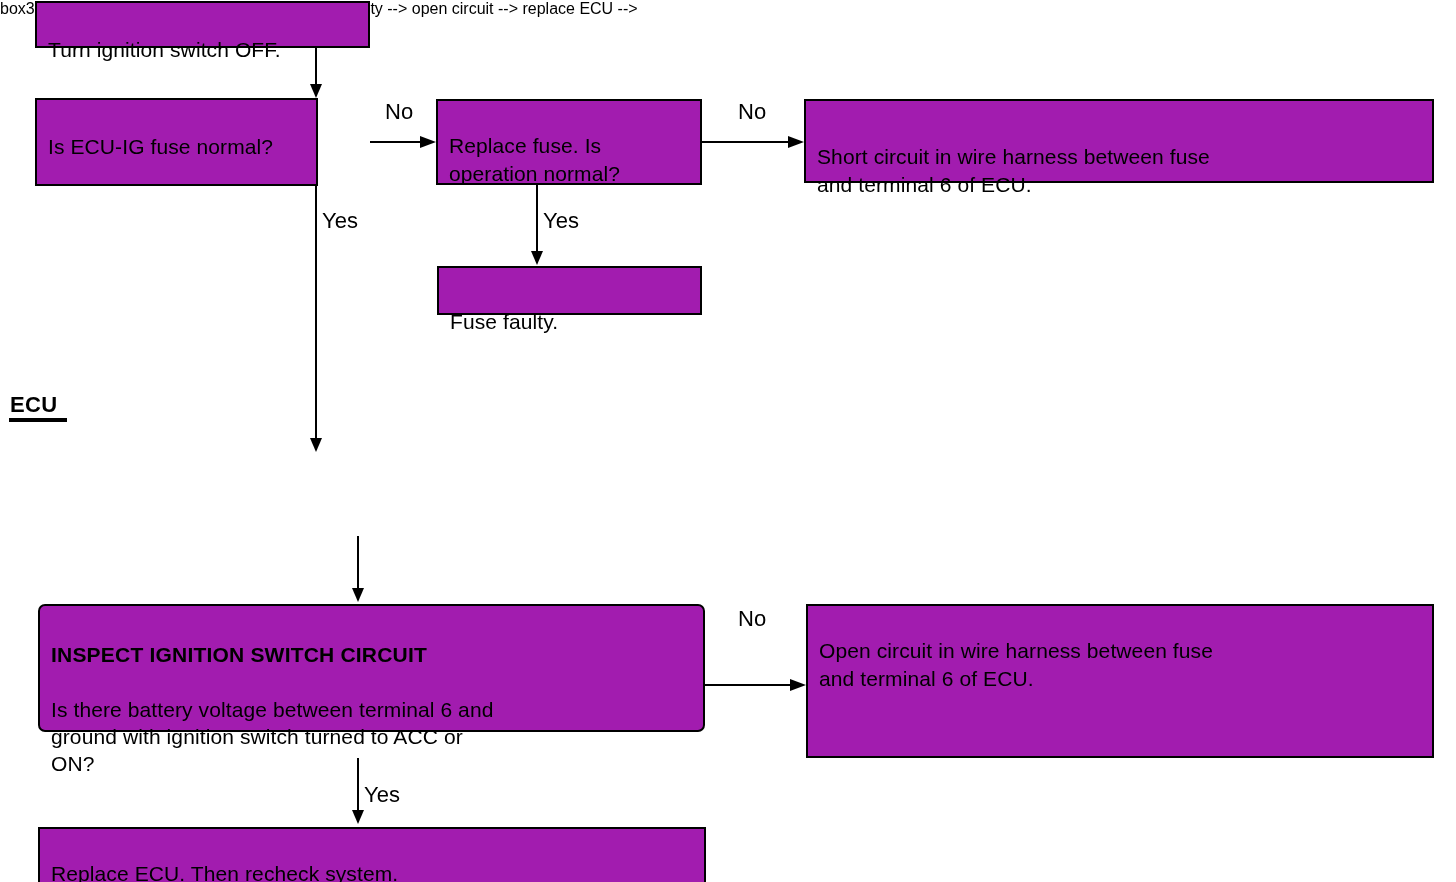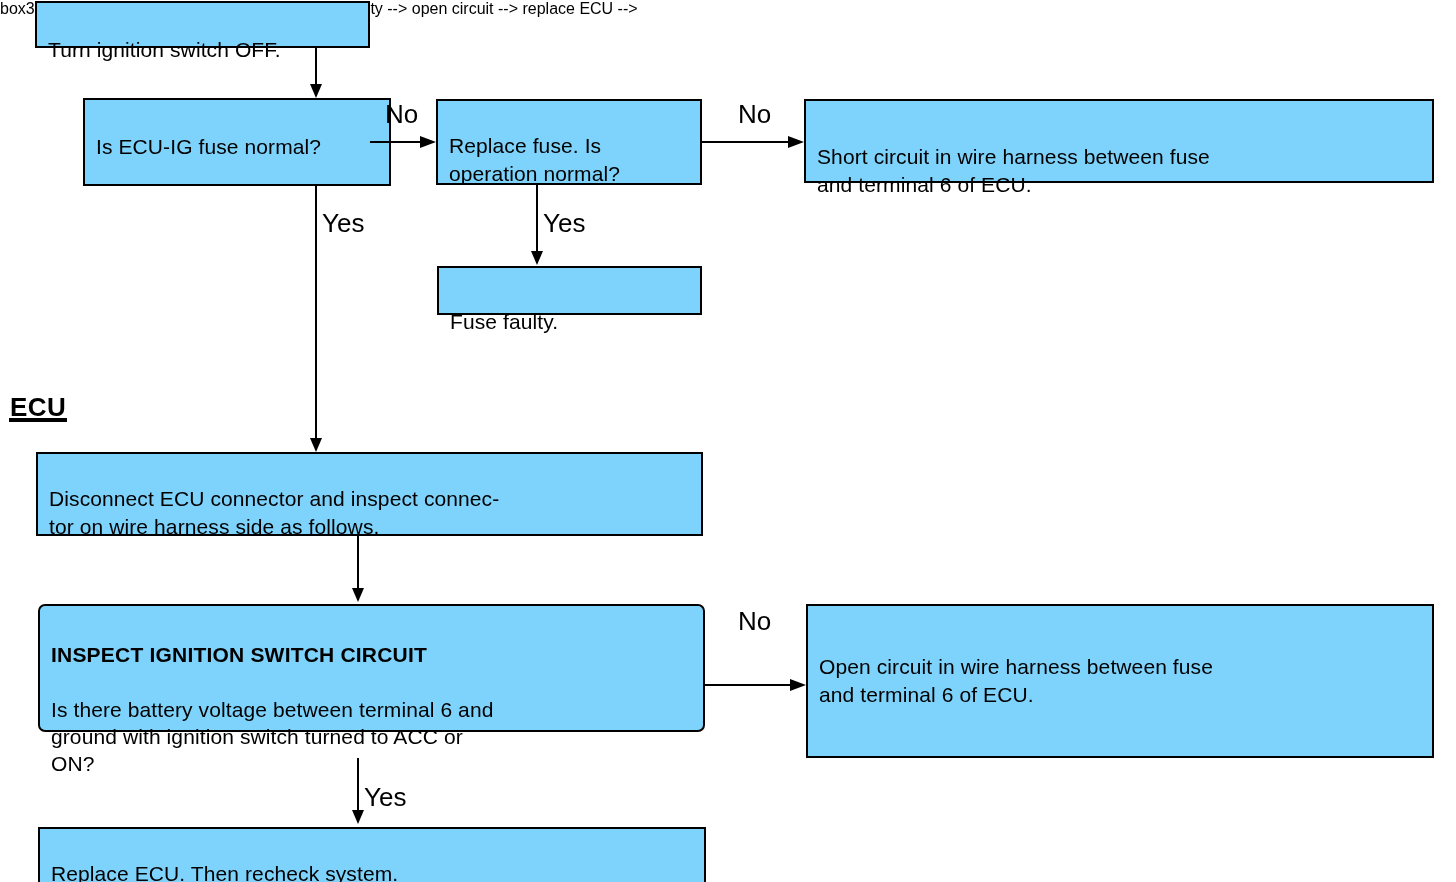--- a/index.html
+++ b/index.html
@@ -13,21 +13,21 @@
     height: 882px;
     background: #ffffff;
     font-family: "Liberation Sans", "DejaVu Sans", sans-serif;
     color: #000000;
     overflow: hidden;
   }
   .box {
     position: absolute;
     box-sizing: border-box;
     border: 2px solid #000000;
-    background: #7dd3fc;
+    background: #a21caf;
     padding: 6px 10px 6px 11px;
     line-height: 1.30;
     font-size: 21px;
     letter-spacing: 0.1px;
     white-space: pre-line;
   }
   .box .bold-head {
     display: block;
     font-weight: bold;
     letter-spacing: 0.2px;
@@ -56,27 +56,27 @@
   .arrow-right {
     position: absolute;
     width: 0;
     height: 0;
     border-top: 6px solid transparent;
     border-bottom: 6px solid transparent;
     border-left: 16px solid #000000;
   }
   .edge-label {
     position: absolute;
-    font-size: 26px;
+    font-size: 22px;
     line-height: 1;
     white-space: nowrap;
   }
   .section-head {
     position: absolute;
-    font-size: 26px;
+    font-size: 22px;
     font-weight: bold;
     line-height: 1;
     letter-spacing: 0.4px;
   }
   .section-rule {
     position: absolute;
     height: 4px;
     background: #000000;
   }
 </style>
@@ -88,21 +88,21 @@
   
   <div class="box" style="left:35px; top:1px; width:335px; height:47px; padding-top:6px;">
     <span class="body-text">Turn ignition switch OFF.</span>
   </div>
 
   
   <div class="vline" style="left:315px; top:48px; height:38px;"></div>
   <div class="arrow-down" style="left:310px; top:84px;"></div>
 
   
-  <div class="box" style="left:35px; top:98px; width:308px; height:88px;margin-left:48px;">
+  <div class="box" style="left:35px; top:98px; width:283px; height:88px;">
     <span class="body-text">Is ECU-IG fuse normal?</span>
   </div>
 
    box3 --&gt;
   <div class="hline" style="left:370px; top:141px; width:52px;"></div>
   <div class="arrow-right" style="left:420px; top:136px;"></div>
   <div class="edge-label" style="left:385px; top:101px;">No</div>
 
    disconnect box --&gt;
   <div class="vline" style="left:315px; top:186px; height:254px;"></div>
@@ -134,24 +134,20 @@
   
   <div class="box" style="left:437px; top:266px; width:265px; height:49px; padding-top:13px;">
     <span class="body-text">Fuse faulty.</span>
   </div>
 
   
   <div class="section-head" style="left:10px; top:394px;">ECU</div>
   <div class="section-rule" style="left:9px; top:418px; width:58px;"></div>
 
   
-  <div class="box" style="left:36px; top:452px; width:667px; height:84px; padding-top:4px;">
-    <span class="body-text">Disconnect ECU connector and inspect connec-
-tor on wire harness side as follows.</span>
-  </div>
 
   
   <div class="vline" style="left:357px; top:536px; height:53px;"></div>
   <div class="arrow-down" style="left:352px; top:588px;"></div>
 
   
   <div class="box" style="left:38px; top:604px; width:667px; height:128px; padding-top:8px;border-radius:7px;">
     <span class="bold-head">INSPECT IGNITION SWITCH CIRCUIT</span>
     <span class="body-text">Is there battery voltage between terminal 6 and
 ground with ignition switch turned to ACC or
@@ -162,21 +158,21 @@
   <div class="hline" style="left:705px; top:684px; width:88px;"></div>
   <div class="arrow-right" style="left:790px; top:679px;"></div>
   <div class="edge-label" style="left:738px; top:608px;">No</div>
 
    replace ECU --&gt;
   <div class="vline" style="left:357px; top:758px; height:54px;"></div>
   <div class="arrow-down" style="left:352px; top:810px;"></div>
   <div class="edge-label" style="left:364px; top:784px;">Yes</div>
 
   
-  <div class="box" style="left:806px; top:604px; width:628px; height:154px; padding-top:20px;">
+  <div class="box" style="left:806px; top:604px; width:628px; height:154px; padding-top:4px;">
     <span class="body-text">Open circuit in wire harness between fuse
 and terminal 6 of ECU.</span>
   </div>
 
   
   <div class="box" style="left:38px; top:827px; width:668px; height:61px; padding-top:4px;">
     <span class="body-text">Replace ECU. Then recheck system.</span>
   </div>
 
 </div>

